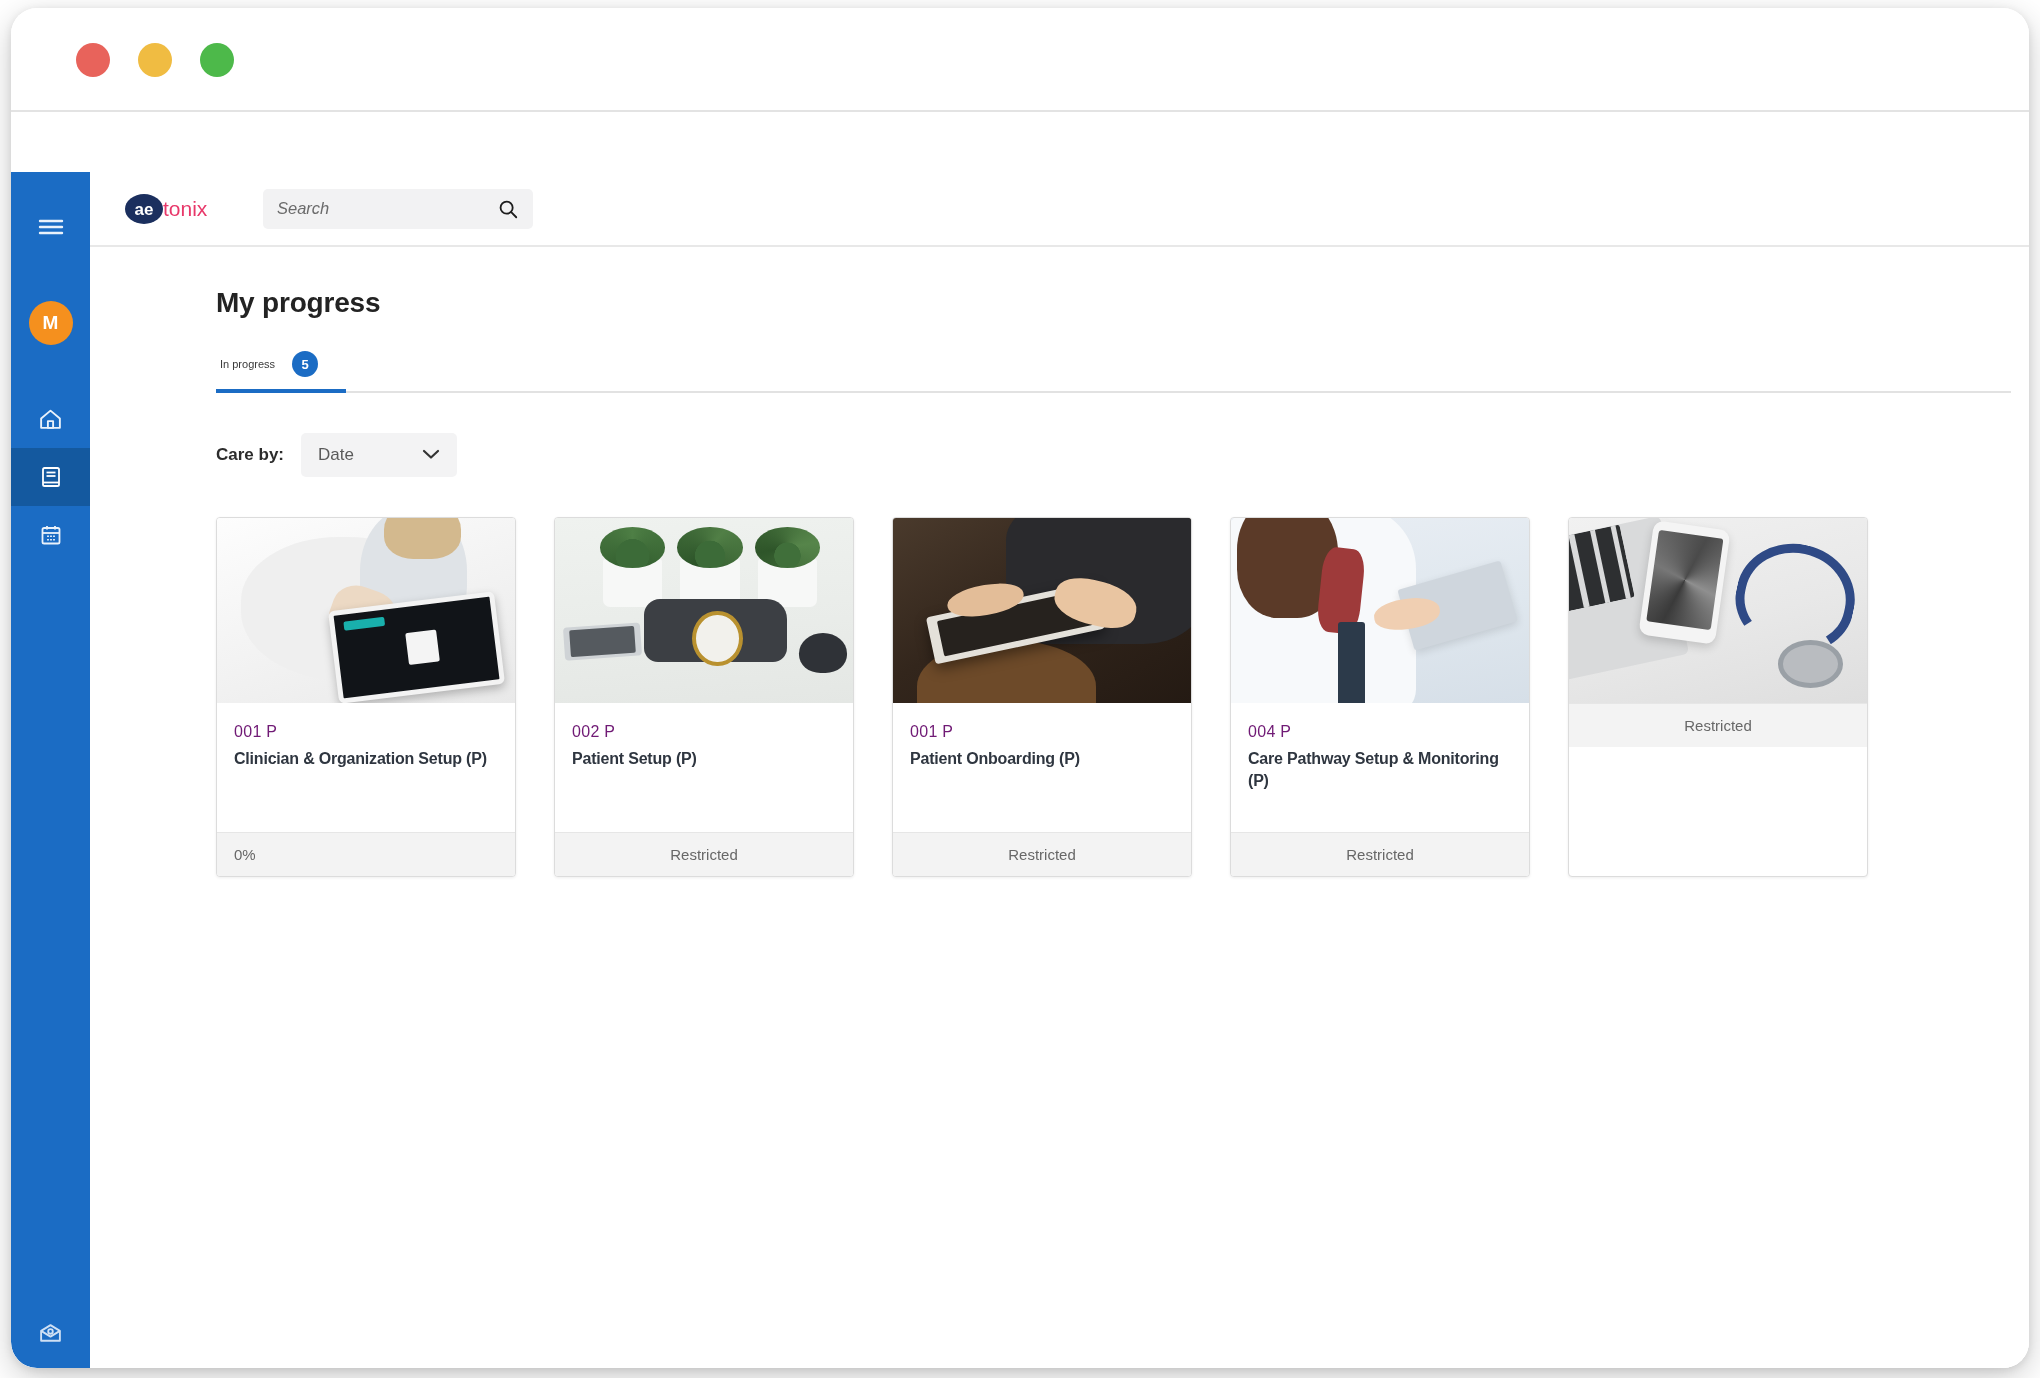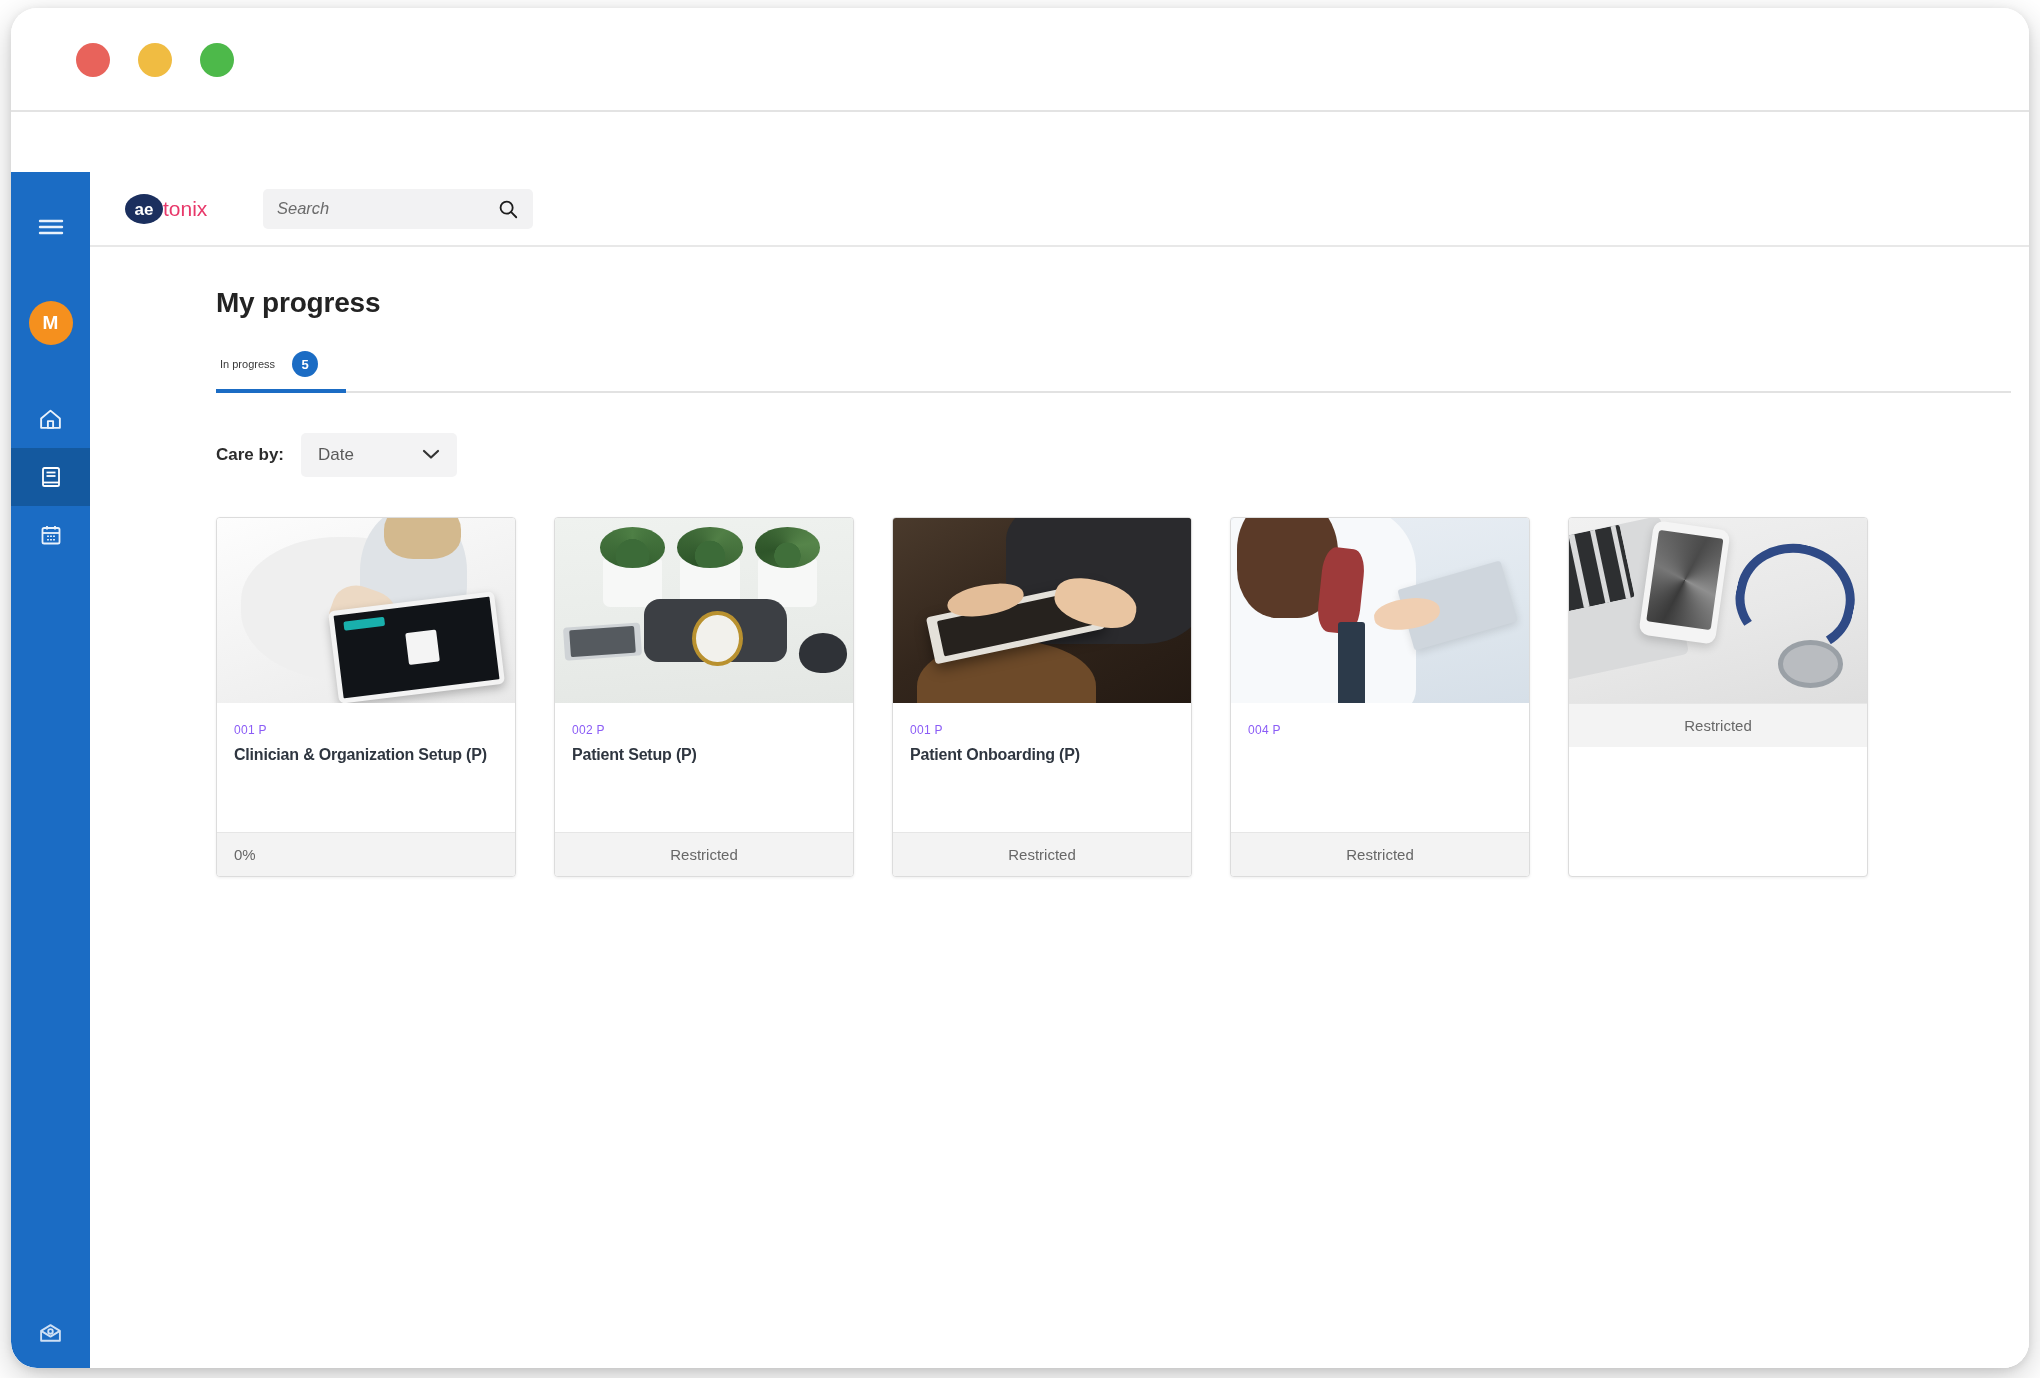--- a/index.html
+++ b/index.html
@@ -151,21 +151,21 @@
     background: #ffffff;
     border: 1px solid #dcdcdc;
     border-radius: 4px;
     box-shadow: 0 1px 3px rgba(0,0,0,0.07);
     display: flex; flex-direction: column;
     overflow: hidden;
     cursor: pointer;
   }
   .card-img { height: 185px; width: 100%; position: relative; overflow: hidden; }
   .card-body { flex: 1; padding: 20px 17px 0 17px; }
-  .card-code { font-size: 12px; color: #8b5cf6; letter-spacing: .3px; }
+  .card-code { font-size: 16px; color: #701a75; letter-spacing: .3px; }
   .card-name {
     margin-top: 7px;
     font-size: 16px; font-weight: 700; color: #2f3640;
     line-height: 1.35; letter-spacing: -0.2px;
   }
   .card-foot {
     height: 44px; background: #f3f3f3;
     border-top: 1px solid #e6e6e6;
     display: flex; align-items: center;
     font-size: 15px; color: #676767;
@@ -436,20 +436,21 @@
                   <div class="coat"></div>
                   <div class="hair2"></div>
                   <div class="scarf"></div>
                   <div class="tie"></div>
                   <div class="clip"></div>
                   <div class="hand3"></div>
                 </div>
             </div>
             <div class="card-body">
               <div class="card-code">004 P</div>
+              <div class="card-name">Care Pathway Setup &amp; Monitoring (P)</div>
             </div>
             <div class="card-foot center">Restricted</div>
           </div>
 
           <div class="card">
             <div class="card-img">
               <div class="art a5">
                   <div class="laptop"></div>
                   <div class="keys"></div>
                   <div class="phone2"></div>

